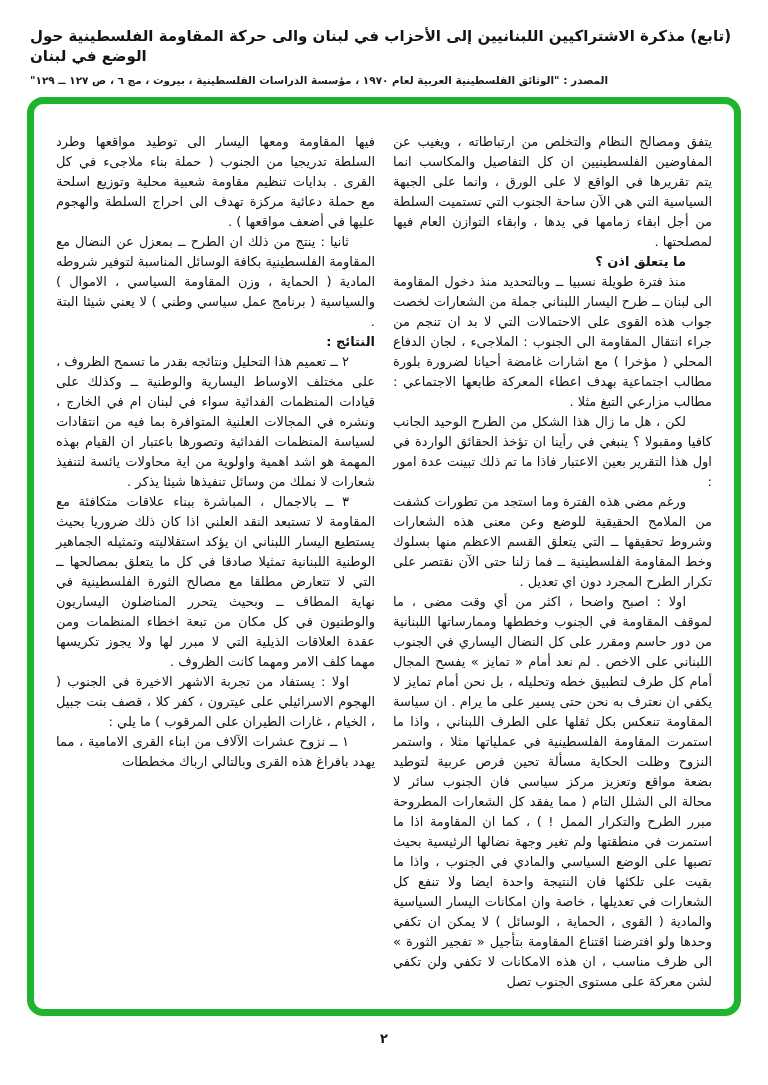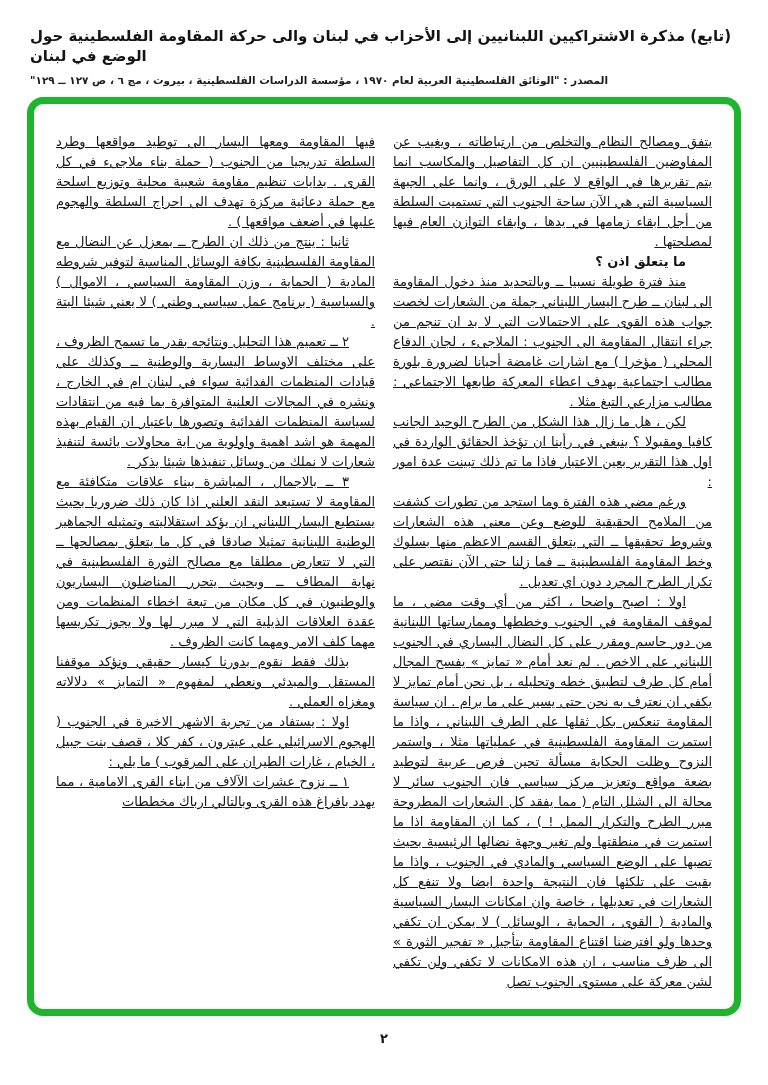--- a/index.html
+++ b/index.html
@@ -49,21 +49,21 @@
   }
   .col {
     flex: 1 1 0;
     font-size: 13px;
     line-height: 20px;
     text-align: justify;
     text-justify: inter-word;
   }
   .block { margin: 0; padding: 0; font-size: 13px; line-height: 20px; }
   h3.block { font-weight: bold; }
-  p.block { font-weight: normal; text-decoration: underline; }
+  p.block { font-weight: normal; }
   .indent { text-indent: 26px; }
   .heading { text-indent: 0; }
   .heading-indent { text-indent: 26px; }
   .page-number {
     position: absolute;
     top: 1031px; left: 0; right: 0;
     text-align: center;
     font-size: 13px;
     font-weight: bold;
   }
@@ -82,22 +82,22 @@
         <p class="block para">يتفق ومصالح النظام والتخلص من ارتباطاته ، ويغيب عن المفاوضين الفلسطينيين ان كل التفاصيل والمكاسب انما يتم تقريرها في الواقع لا على الورق ، وانما على الجبهة السياسية التي هي الآن ساحة الجنوب التي تستميت السلطة من أجل ابقاء زمامها في يدها ، وابقاء التوازن العام فيها لمصلحتها .</p>
         <h3 class="block heading-indent">ما يتعلق اذن ؟</h3>
         <p class="block para indent">منذ فترة طويلة نسبيا ــ وبالتحديد منذ دخول المقاومة الى لبنان ــ طرح اليسار اللبناني جملة من الشعارات لخصت جواب هذه القوى على الاحتمالات التي لا بد ان تنجم من جراء انتقال المقاومة الى الجنوب : الملاجىء ، لجان الدفاع المحلي ( مؤخرا ) مع اشارات غامضة أحيانا لضرورة بلورة مطالب اجتماعية بهدف اعطاء المعركة طابعها الاجتماعي : مطالب مزارعي التبغ مثلا .</p>
         <p class="block para indent">لكن ، هل ما زال هذا الشكل من الطرح الوحيد الجانب كافيا ومقبولا ؟ ينبغي في رأينا ان تؤخذ الحقائق الواردة في اول هذا التقرير بعين الاعتبار فاذا ما تم ذلك تبينت عدة امور :</p>
         <p class="block para indent">ورغم مضي هذه الفترة وما استجد من تطورات كشفت من الملامح الحقيقية للوضع وعن معنى هذه الشعارات وشروط تحقيقها ــ التي يتعلق القسم الاعظم منها بسلوك وخط المقاومة الفلسطينية ــ فما زلنا حتى الآن نقتصر على تكرار الطرح المجرد دون اي تعديل .</p>
         <p class="block para indent">اولا : اصبح واضحا ، اكثر من أي وقت مضى ، ما لموقف المقاومة في الجنوب وخططها وممارساتها اللبنانية من دور حاسم ومقرر على كل النضال اليساري في الجنوب اللبناني على الاخص . لم نعد أمام « تمايز » يفسح المجال أمام كل طرف لتطبيق خطه وتحليله ، بل نحن أمام تمايز لا يكفي ان نعترف به نحن حتى يسير على ما يرام . ان سياسة المقاومة تنعكس بكل ثقلها على الطرف اللبناني ، واذا ما استمرت المقاومة الفلسطينية في عملياتها مثلا ، واستمر النزوح وظلت الحكاية مسألة تحين فرص عربية لتوطيد بضعة مواقع وتعزيز مركز سياسي فان الجنوب سائر لا محالة الى الشلل التام ( مما يفقد كل الشعارات المطروحة مبرر الطرح والتكرار الممل ! ) ، كما ان المقاومة اذا ما استمرت في منطقتها ولم تغير وجهة نضالها الرئيسية بحيث تصبها على الوضع السياسي والمادي في الجنوب ، واذا ما بقيت على تلكئها فان النتيجة واحدة ايضا ولا تنفع كل الشعارات في تعديلها ، خاصة وان امكانات اليسار السياسية والمادية ( القوى ، الحماية ، الوسائل ) لا يمكن ان تكفي وحدها ولو افترضنا اقتناع المقاومة بتأجيل « تفجير الثورة » الى ظرف مناسب ، ان هذه الامكانات لا تكفي ولن تكفي لشن معركة على مستوى الجنوب تصل</p>
       </div>
     <div class="col">
         <p class="block para">فيها المقاومة ومعها اليسار الى توطيد مواقعها وطرد السلطة تدريجيا من الجنوب ( حملة بناء ملاجىء في كل القرى . بدايات تنظيم مقاومة شعبية محلية وتوزيع اسلحة مع حملة دعائية مركزة تهدف الى احراج السلطة والهجوم عليها في أضعف مواقعها ) .</p>
         <p class="block para indent">ثانيا : ينتج من ذلك ان الطرح ــ بمعزل عن النضال مع المقاومة الفلسطينية بكافة الوسائل المناسبة لتوفير شروطه المادية ( الحماية ، وزن المقاومة السياسي ، الاموال ) والسياسية ( برنامج عمل سياسي وطني ) لا يعني شيئا البتة .</p>
+        <h3 class="block heading">النتائج :</h3>
         <p class="block para indent">٢ ــ تعميم هذا التحليل ونتائجه بقدر ما تسمح الظروف ، على مختلف الاوساط اليسارية والوطنية ــ وكذلك على قيادات المنظمات الفدائية سواء في لبنان ام في الخارج ، ونشره في المجالات العلنية المتوافرة بما فيه من انتقادات لسياسة المنظمات الفدائية وتصورها باعتبار ان القيام بهذه المهمة هو اشد اهمية واولوية من اية محاولات يائسة لتنفيذ شعارات لا نملك من وسائل تنفيذها شيئا يذكر .</p>
         <p class="block para indent">٣ ــ بالاجمال ، المباشرة ببناء علاقات متكافئة مع المقاومة لا تستبعد النقد العلني اذا كان ذلك ضروريا بحيث يستطيع اليسار اللبناني ان يؤكد استقلاليته وتمثيله الجماهير الوطنية اللبنانية تمثيلا صادقا في كل ما يتعلق بمصالحها ــ التي لا تتعارض مطلقا مع مصالح الثورة الفلسطينية في نهاية المطاف ــ وبحيث يتحرر المناضلون اليساريون والوطنيون في كل مكان من تبعة اخطاء المنظمات ومن عقدة العلاقات الذيلية التي لا مبرر لها ولا يجوز تكريسها مهما كلف الامر ومهما كانت الظروف .</p>
-        <p class="block para indent">بذلك فقط نقوم بدورنا كيسار حقيقي ونؤكد موقفنا المستقل والمبدئي ونعطي لمفهوم « التمايز » دلالاته ومغزاه العملي .</p>
         <p class="block para indent">اولا : يستفاد من تجربة الاشهر الاخيرة في الجنوب ( الهجوم الاسرائيلي على عيترون ، كفر كلا ، قصف بنت جبيل ، الخيام ، غارات الطيران على المرقوب ) ما يلي :</p>
         <p class="block para indent">١ ــ نزوح عشرات الآلاف من ابناء القرى الامامية ، مما يهدد بافراغ هذه القرى وبالتالي ارباك مخططات</p>
       </div>
   </div>
 </main>
 
 <div class="page-number">٢</div>
 
 </body></html>

